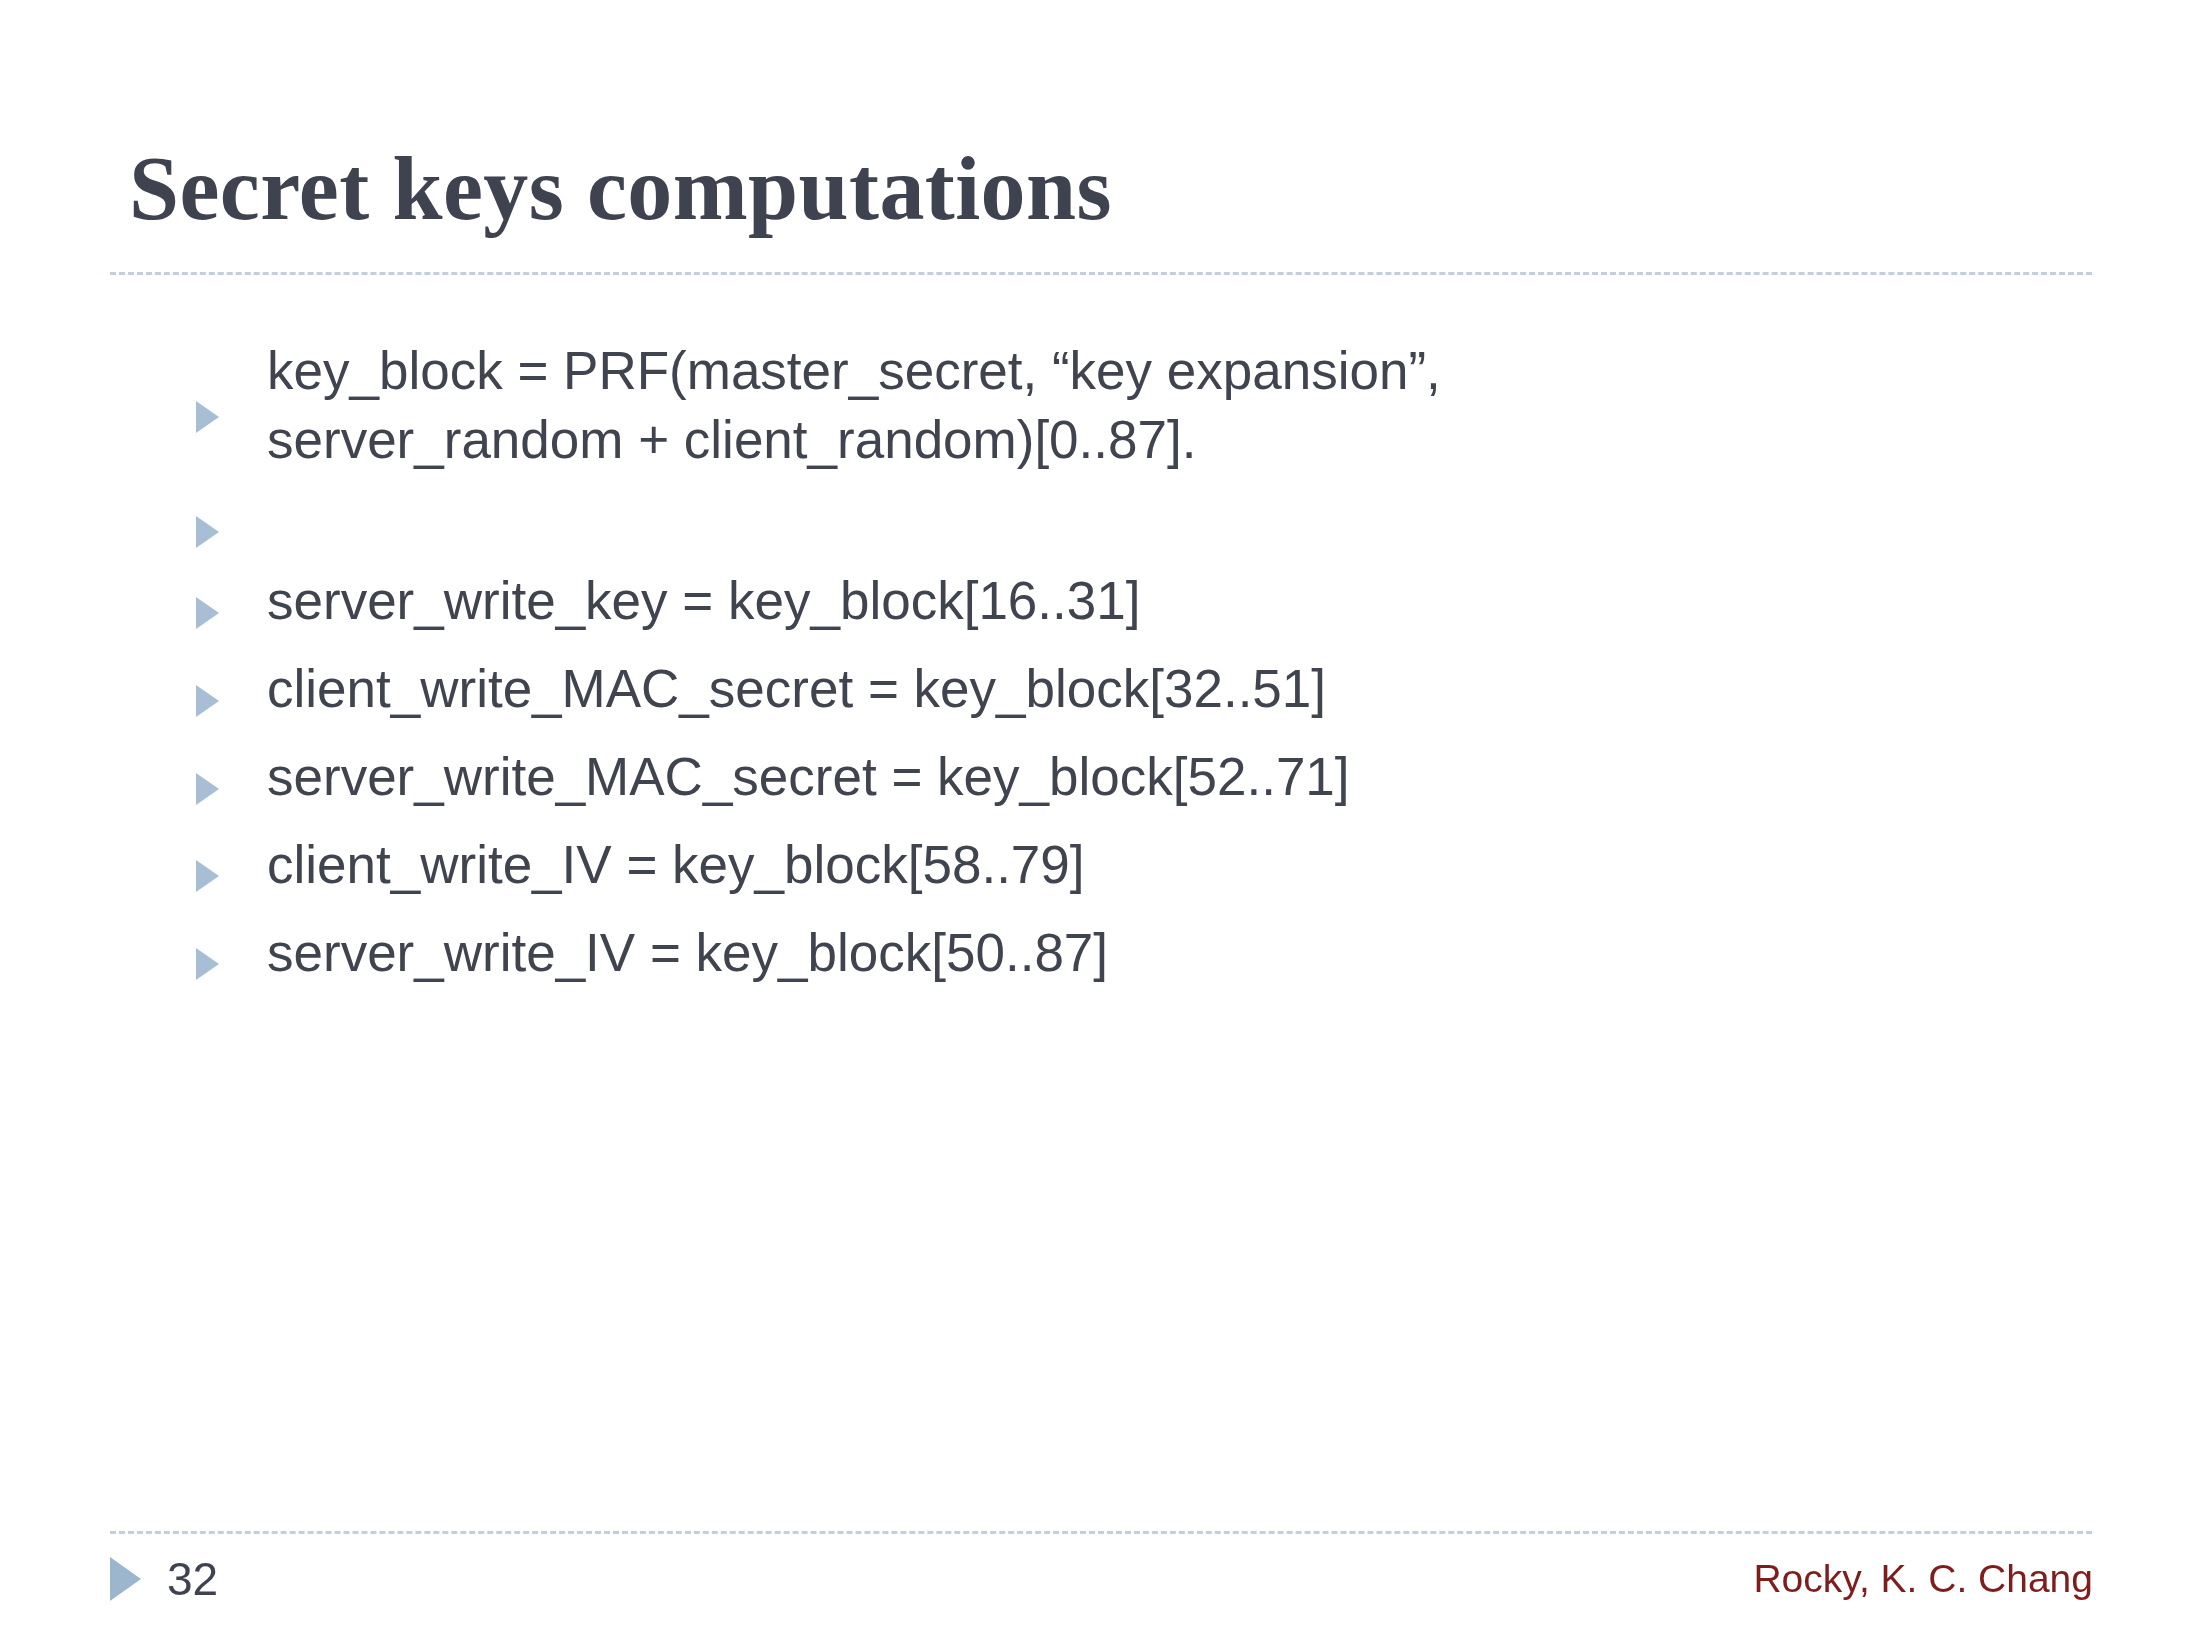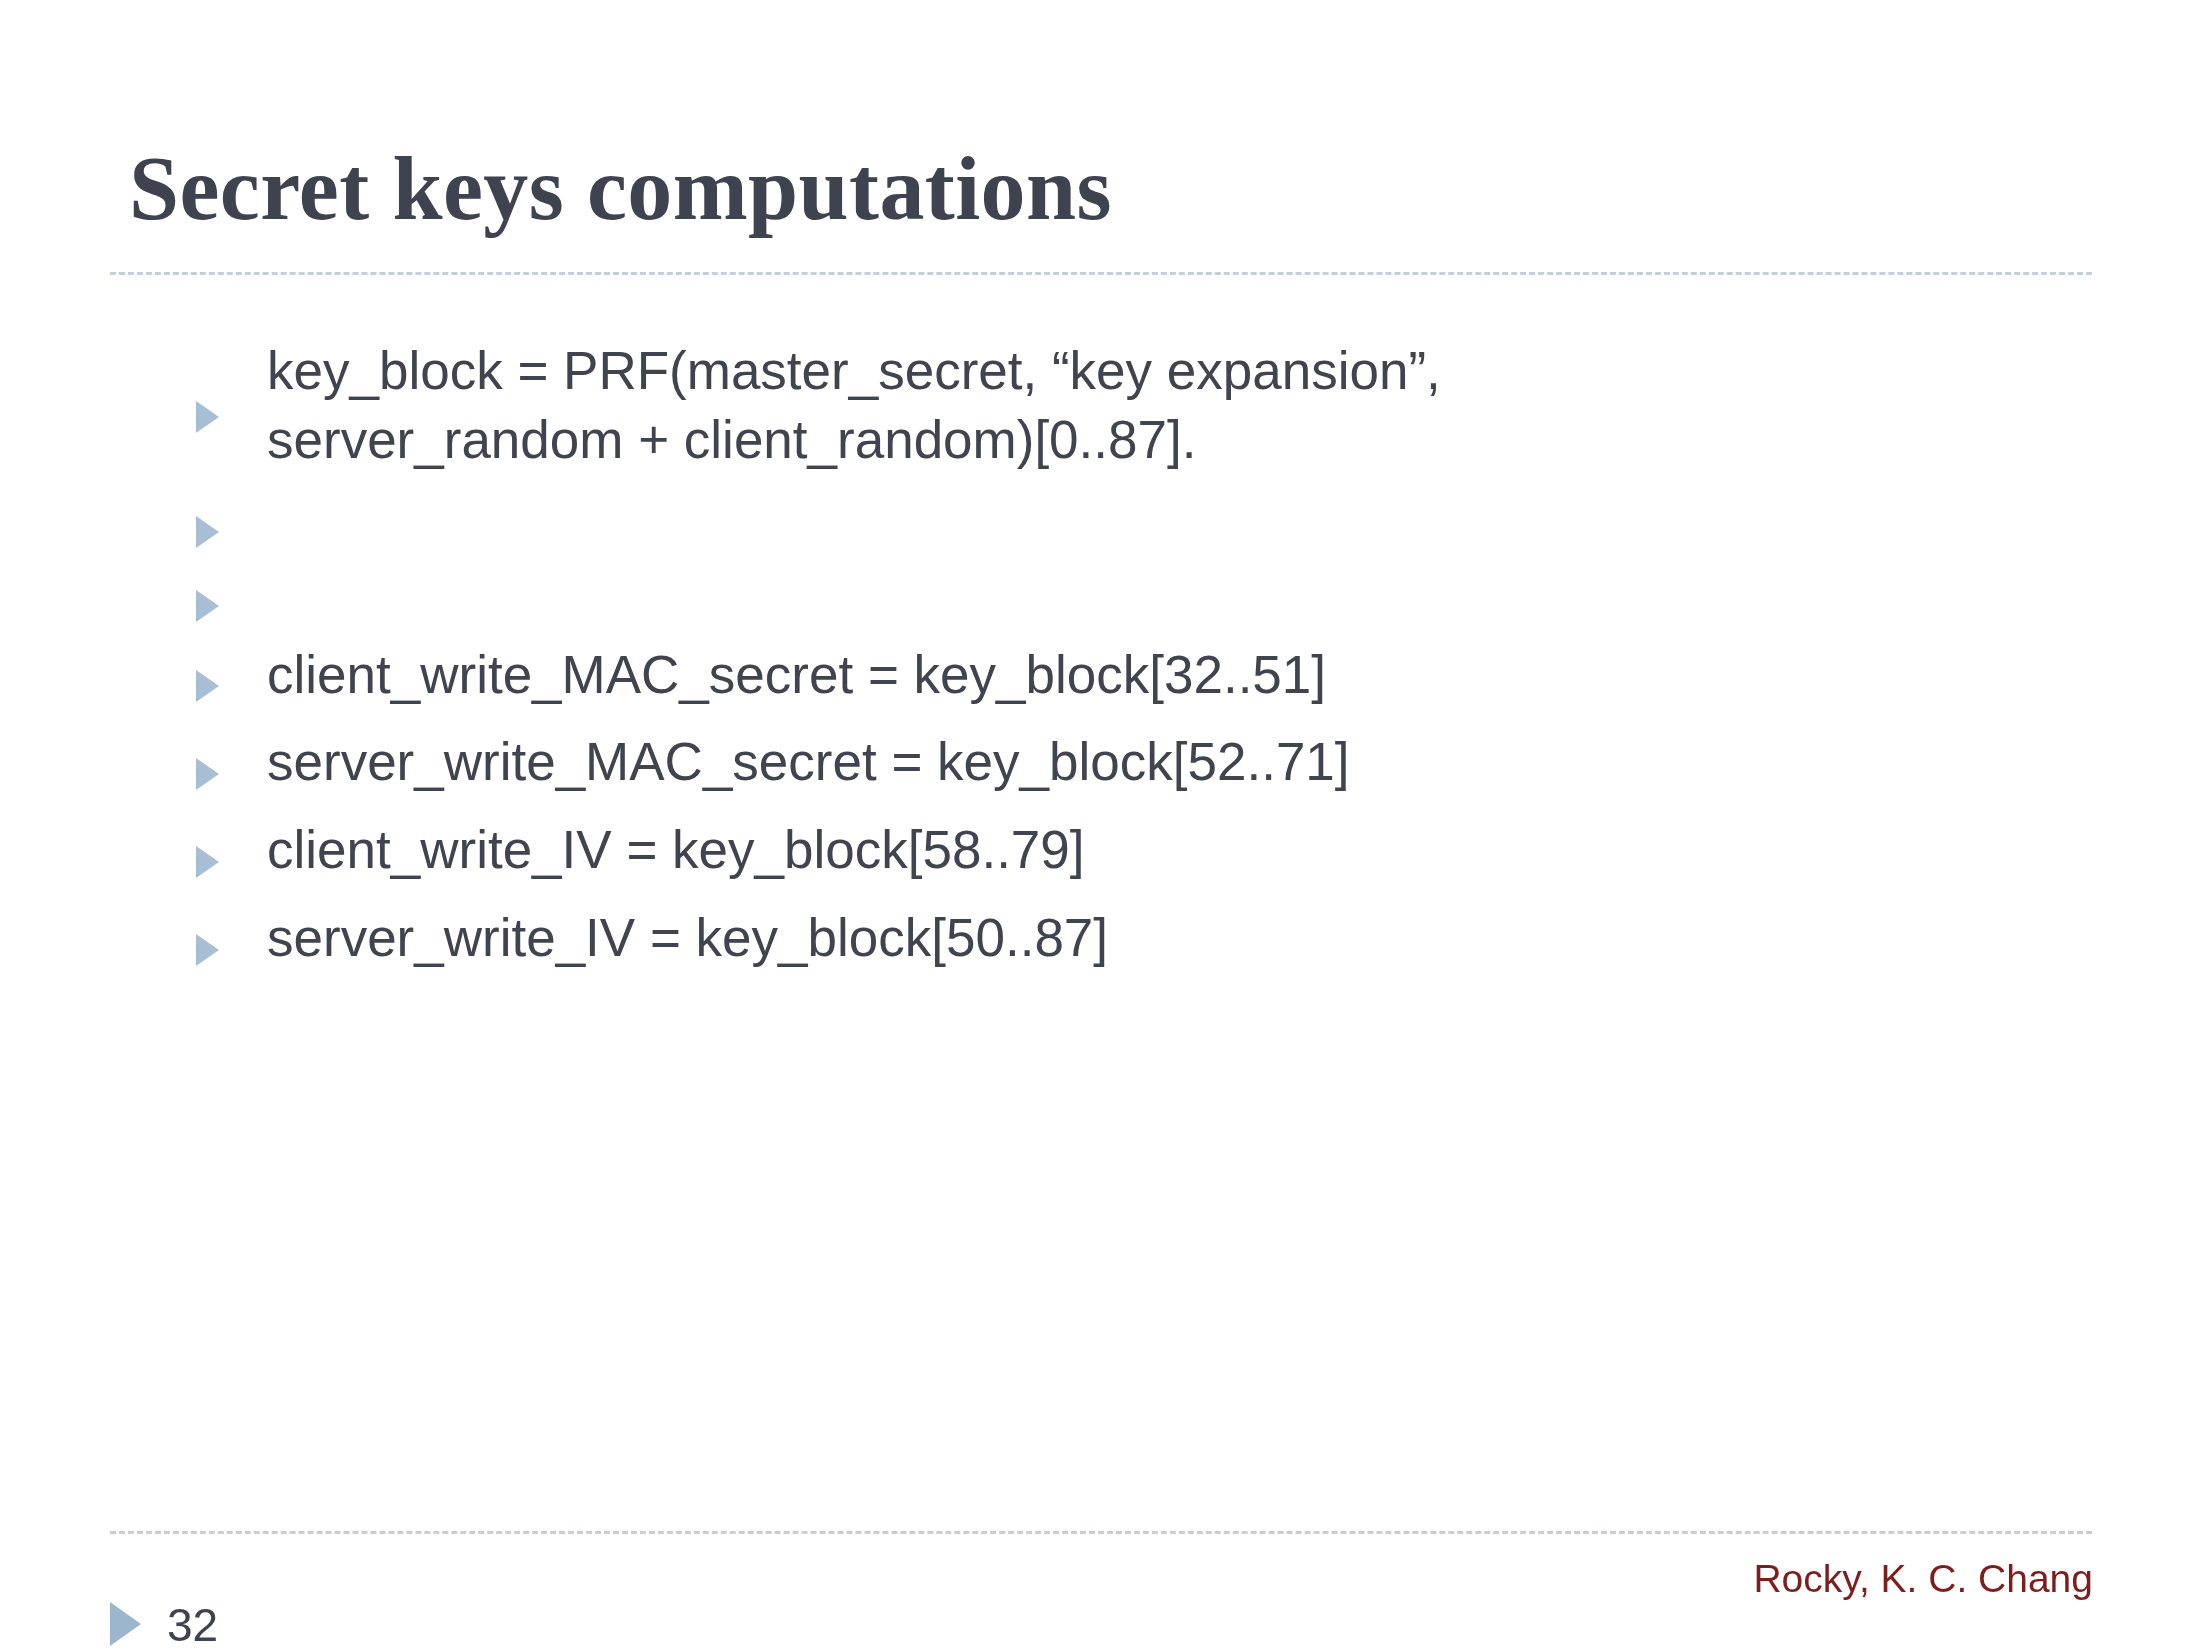--- a/index.html
+++ b/index.html
@@ -80,22 +80,21 @@
     color: #40444f;
     max-width: 1463px;
   }
 
   
   .footer-left {
     position: absolute;
     left: 110px;
     top: 1556px;
     display: flex;
-    align-items: flex-start;
-    margin-top: 46px;
+    align-items: center;
   }
   .footer-left .tri {
     display: block;
     width: 0;
     height: 0;
     border-style: solid;
     border-width: 22.4px 0 22.4px 31px;
     border-color: transparent transparent transparent #9bb6cd;
     margin-right: 26px;
   }
@@ -138,20 +137,21 @@
     <div class="bullet-row">
       <span class="bullet-marker">
           <span class="tri"></span>
         </span>
     </div>
 
     <div class="bullet-row">
       <span class="bullet-marker">
           <span class="tri"></span>
         </span>
+      <span class="bullet-text">server_write_key = key_block[16..31]</span>
     </div>
 
     <div class="bullet-row">
       <span class="bullet-marker">
           <span class="tri"></span>
         </span>
       <span class="bullet-text">client_write_MAC_secret = key_block[32..51]</span>
     </div>
 
     <div class="bullet-row">

